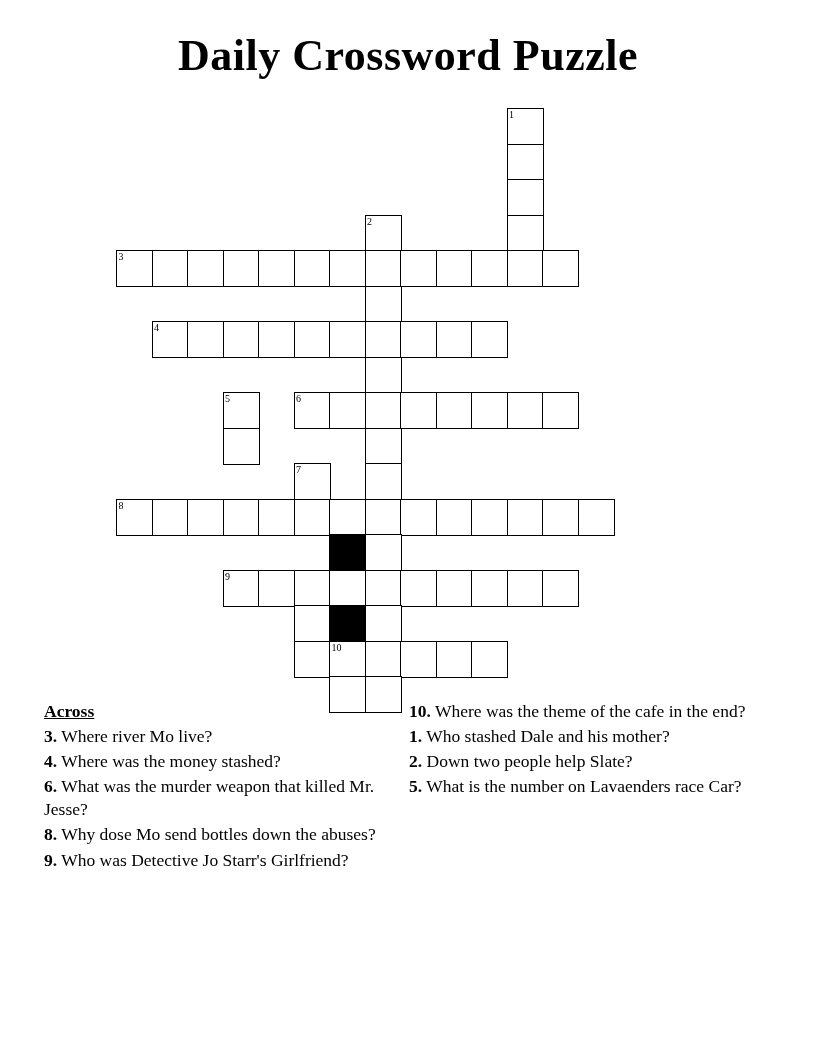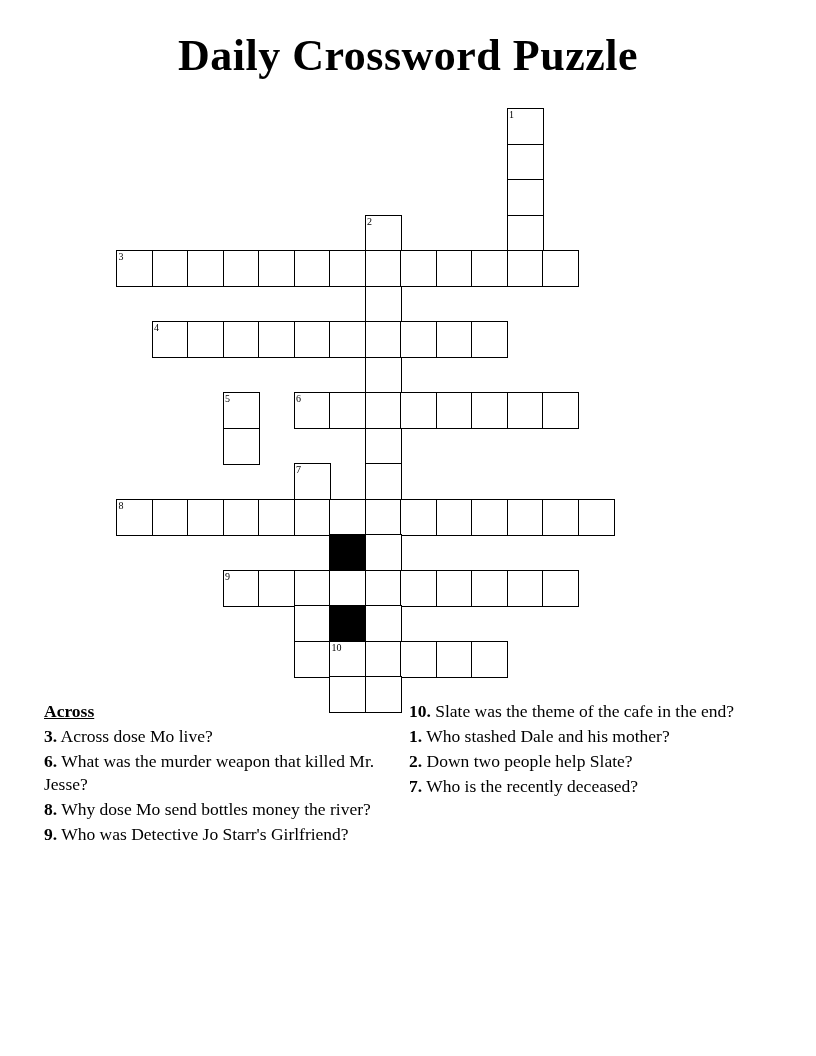--- a/index.html
+++ b/index.html
@@ -203,31 +203,32 @@
         <div class="cell" style="left: 355px; top: 532.5px;"></div>
         <div class="cell" style="left: 213px; top: 568px;"></div>
         <div class="cell" style="left: 248.5px; top: 568px;"></div>
       </div>
   </div>
 
   <div id="clues">
     <div class="col left">
       <div class="clue-head">Across</div>
       <div id="across-left">
-          <p class="clue"><span class="n">3.</span><span> Across dose Mo live?</span></p>
+          <p class="clue"><span class="n">3.</span><span> Where river Mo live?</span></p>
+          <p class="clue"><span class="n">4.</span><span> Where was the money stashed?</span></p>
           <p class="clue"><span class="n">6.</span><span> What was the murder weapon that killed Mr. Jesse?</span></p>
-          <p class="clue"><span class="n">8.</span><span> Why dose Mo send bottles money the river?</span></p>
+          <p class="clue"><span class="n">8.</span><span> Why dose Mo send bottles down the abuses?</span></p>
           <p class="clue"><span class="n">9.</span><span> Who was Detective Jo Starr's Girlfriend?</span></p>
         </div>
     </div>
     <div class="col right">
       <div id="across-right">
-          <p class="clue"><span class="n">10.</span><span> Slate was the theme of the cafe in the end?</span></p>
+          <p class="clue"><span class="n">10.</span><span> Where was the theme of the cafe in the end?</span></p>
         </div>
       <div id="down-list">
           <p class="clue"><span class="n">1.</span><span> Who stashed Dale and his mother?</span></p>
           <p class="clue"><span class="n">2.</span><span> Down two people help Slate?</span></p>
-          <p class="clue"><span class="n">7.</span><span> Who is the recently deceased?</span></p>
+          <p class="clue"><span class="n">5.</span><span> What is the number on Lavaenders race Car?</span></p>
         </div>
     </div>
   </div>
 
 </div>
 
 </body></html>

